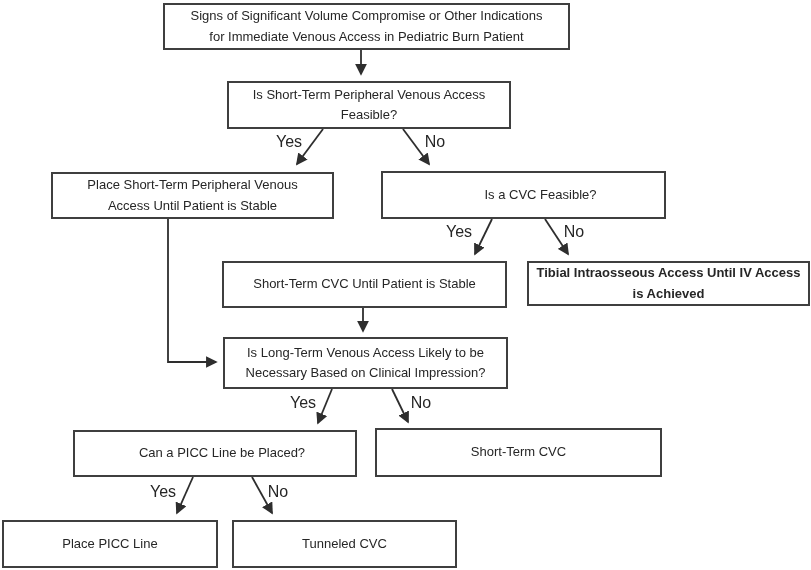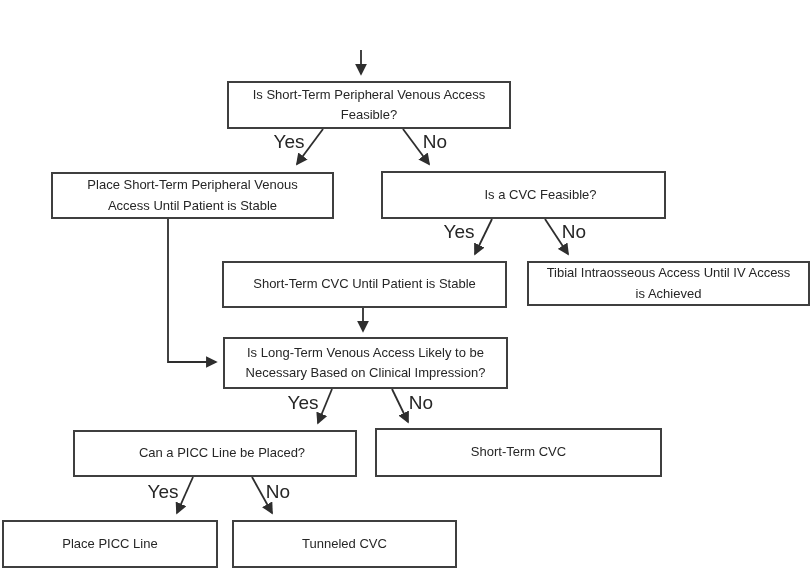--- a/index.html
+++ b/index.html
@@ -22,21 +22,21 @@
     text-align: center;
     white-space: pre-line;
     font-size: 13px;
     line-height: 1.55;
     color: #262626;
     padding: 1px 6px;
   }
   .edge-label {
     position: absolute;
     transform: translate(-50%, -50%);
-    font-size: 19px;
+    font-size: 16px;
     color: #262626;
     white-space: nowrap;
   }
   #connectors {
     position: absolute;
     left: 0; top: 0;
     width: 811px; height: 570px;
   }
   #connectors line, #connectors polyline {
     stroke: #2e2e2e;
@@ -72,32 +72,34 @@
 
     <line x1="332" y1="389" x2="318" y2="423" marker-end="url(#arrow)"></line>
 
     <line x1="392" y1="389" x2="408" y2="422" marker-end="url(#arrow)"></line>
 
     <line x1="193" y1="477" x2="177" y2="513" marker-end="url(#arrow)"></line>
 
     <line x1="252" y1="477" x2="272" y2="513" marker-end="url(#arrow)"></line>
   </svg>
 
+  <div class="node" style="left:163px; top:3px;   width:407px; height:47px;">Signs of Significant Volume Compromise or Other Indications
+for Immediate Venous Access in Pediatric Burn Patient</div>
 
   <div class="node" style="left:227px; top:81px;  width:284px; height:48px;">Is Short-Term Peripheral Venous Access
 Feasible?</div>
 
   <div class="node" style="left:51px;  top:172px; width:283px; height:47px;">Place Short-Term Peripheral Venous
 Access Until Patient is Stable</div>
 
   <div class="node" style="left:381px; top:171px; width:285px; height:48px;padding-left:40px;">Is a CVC Feasible?</div>
 
   <div class="node" style="left:222px; top:261px; width:285px; height:47px;">Short-Term CVC Until Patient is Stable</div>
 
-  <div class="node" style="left:527px; top:261px; width:283px; height:45px;">Tibial Intraosseous Access Until IV Access
+  <div class="node" style="left:527px; top:261px; width:283px; height:45px;font-weight:bold;">Tibial Intraosseous Access Until IV Access
 is Achieved</div>
 
   <div class="node" style="left:223px; top:337px; width:285px; height:52px;">Is Long-Term Venous Access Likely to be
 Necessary Based on Clinical Impression?</div>
 
   <div class="node" style="left:73px;  top:430px; width:284px; height:47px;padding-left:20px;">Can a PICC Line be Placed?</div>
 
   <div class="node" style="left:375px; top:428px; width:287px; height:49px;">Short-Term CVC</div>
 
   <div class="node" style="left:2px;   top:520px; width:216px; height:48px;">Place PICC Line</div>

